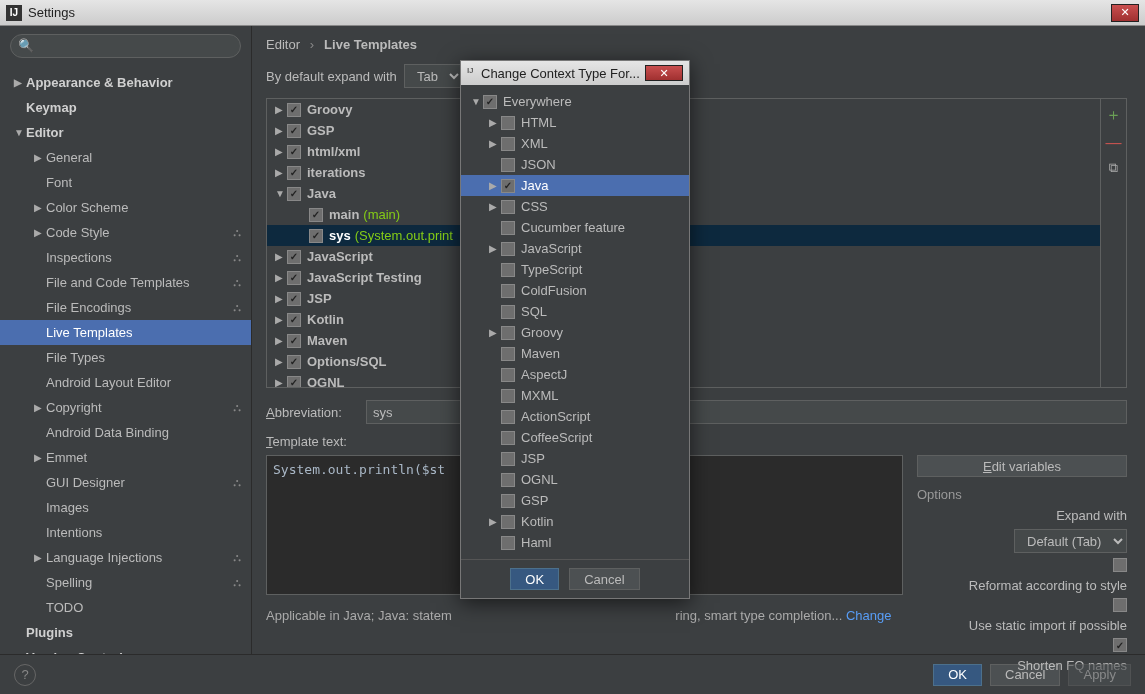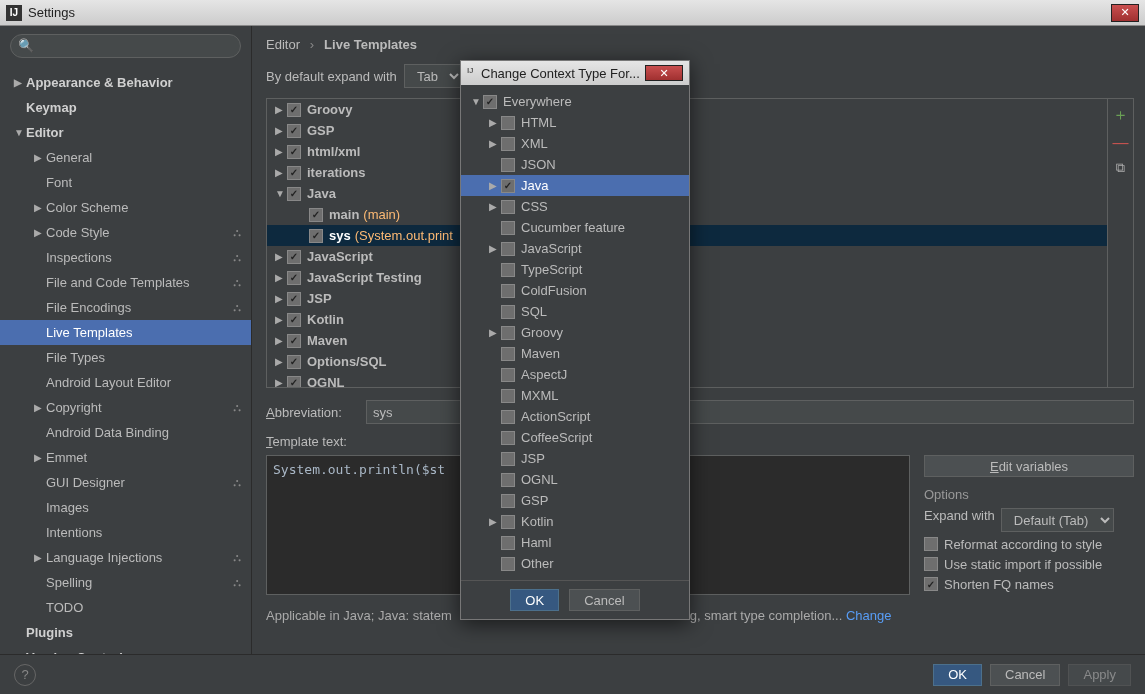--- a/index.html
+++ b/index.html
@@ -15,50 +15,50 @@
 .search { width: 100%; height: 24px; background: #45494a; border: 1px solid #5e6060; border-radius: 12px; padding: 0 26px 0 26px; color: #bbb; }
 .searchwrap { position: relative; }
 .searchwrap .sicon { position: absolute; left: 18px; top: 12px; color: #aaa; font-size: 13px; }
 .tree { flex: 1; overflow-y: auto; padding: 4px 0; }
 .tree .item { display: flex; align-items: center; height: 25px; padding-left: 14px; cursor: pointer; }
 .tree .item.lvl1 { padding-left: 34px; }
 .tree .arrow { width: 12px; display: inline-block; color: #aaa; font-size: 10px; }
 .tree .item.bold { font-weight: bold; color: #d0d0d0; }
 .tree .item.sel { background: #4b6eaf; color: #fff; }
 .tree .projicon { float: right; margin-left: auto; margin-right: 10px; color: #888; font-size: 11px; }
-.main { flex: 1; display: flex; flex-direction: column; padding: 10px 11px 0 14px; position: relative; }
+.main { flex: 1; display: flex; flex-direction: column; padding: 10px 18px 0 14px; position: relative; }
 .breadcrumb { color: #bbbbbb; font-size: 14px; margin-bottom: 12px; }
 .breadcrumb .sep { color: #888; margin: 0 6px; }
 .expandrow { display: flex; align-items: center; margin-bottom: 10px; }
 .expandrow select, .combo { background: #45494a; border: 1px solid #5e6060; color: #bbb; height: 24px; padding: 0 8px; }
 .templatelist { border: 1px solid #5e6060; background: #3c3f41; height: 290px; position: relative; display: flex; }
 .tlinner { flex: 1; overflow: hidden; }
 .trow { display: flex; align-items: center; height: 21px; padding-left: 8px; }
 .trow.l1 { padding-left: 8px; }
 .trow.l2 { padding-left: 30px; }
 .trow .tarrow { width: 12px; font-size: 10px; color: #aaa; }
 .trow .cb { width: 14px; height: 14px; background: #6e6e6e; border: 1px solid #888; margin-right: 6px; display: inline-flex; align-items: center; justify-content: center; font-size: 10px; color: #333; }
 .trow .cb.chk::after { content: "✓"; color: #222; font-weight: bold; }
 .trow.sel { background: #0d293e; color: #fff; }
-.trow .dim { color: #fdba74; margin-left: 4px; }
+.trow .dim { color: #84cc16; margin-left: 4px; }
 .sidebtns { width: 26px; background: #3c3f41; border-left: 1px solid #5e6060; display: flex; flex-direction: column; align-items: center; padding-top: 6px; gap: 8px; }
 .sidebtns .sb { font-size: 16px; cursor: pointer; }
 .sb.add { color: #6a9f55; }
 .sb.rem { color: #c75450; }
 .sb.copy { color: #aaa; font-size: 13px; }
 .formrow { display: flex; align-items: center; margin-top: 12px; gap: 10px; }
 .formrow label { min-width: 90px; }
 .formrow input { flex: 1; height: 24px; background: #45494a; border: 1px solid #5e6060; color: #bbb; padding: 0 6px; }
 .editarea { display: flex; gap: 14px; margin-top: 6px; }
 .tt { flex: 1; }
 .ttbox { width: 100%; height: 140px; background: #2b2b2b; border: 1px solid #5e6060; color: #a9b7c6; font-family: Consolas, monospace; padding: 6px; resize: none; }
 .rightopts { width: 210px; }
 .btn { background: #4c5052; border: 1px solid #5e6060; color: #bbb; height: 22px; padding: 0 14px; cursor: pointer; }
 .opthdr { color: #999; margin: 10px 0 6px 0; }
-.optrow { display: flex; align-items: flex-start; gap: 6px; margin: 5px 0; }
+.optrow { display: flex; align-items: flex-end; gap: 6px; margin: 5px 0; flex-direction: column; }
 .optcb { width: 14px; height: 14px; background: #6e6e6e; border: 1px solid #888; display: inline-flex; align-items: center; justify-content: center; }
 .optcb.chk::after { content: "✓"; font-size: 10px; color: #222; font-weight: bold; }
 .applrow { margin-top: 10px; color: #aaa; }
 .applrow .chg { color: #589df6; cursor: pointer; }
 .footer { height: 40px; border-top: 1px solid #2b2b2b; display: flex; align-items: center; padding: 0 14px; background: #3c3f41; }
 .footer .help { width: 22px; height: 22px; border: 1px solid #666; border-radius: 11px; display: inline-flex; align-items: center; justify-content: center; color: #888; cursor: pointer; }
 .footer .spacer { flex: 1; }
 .footer .btn.primary { background: #365880; border-color: #4c708c; color: #fff; }
 
 .dialog { position: absolute; left: 460px; top: 60px; width: 230px; background: #3c3f41; border: 1px solid #777; box-shadow: 0 4px 20px rgba(0,0,0,0.6); }
@@ -456,23 +456,18 @@
       <div class="drow l1">
         <span class="tarrow">▶</span>
         <span class="cb "></span>
         <span>Kotlin</span>
       </div>
       <div class="drow l1">
         <span class="tarrow"></span>
         <span class="cb "></span>
         <span>Haml</span>
       </div>
-      <div class="drow l1">
-        <span class="tarrow"></span>
-        <span class="cb "></span>
-        <span>Other</span>
-      </div>
     </div>
   <div class="dfooter">
     <button class="btn primary">OK</button>
     <button class="btn">Cancel</button>
   </div>
 </div>
 
 </body></html>

